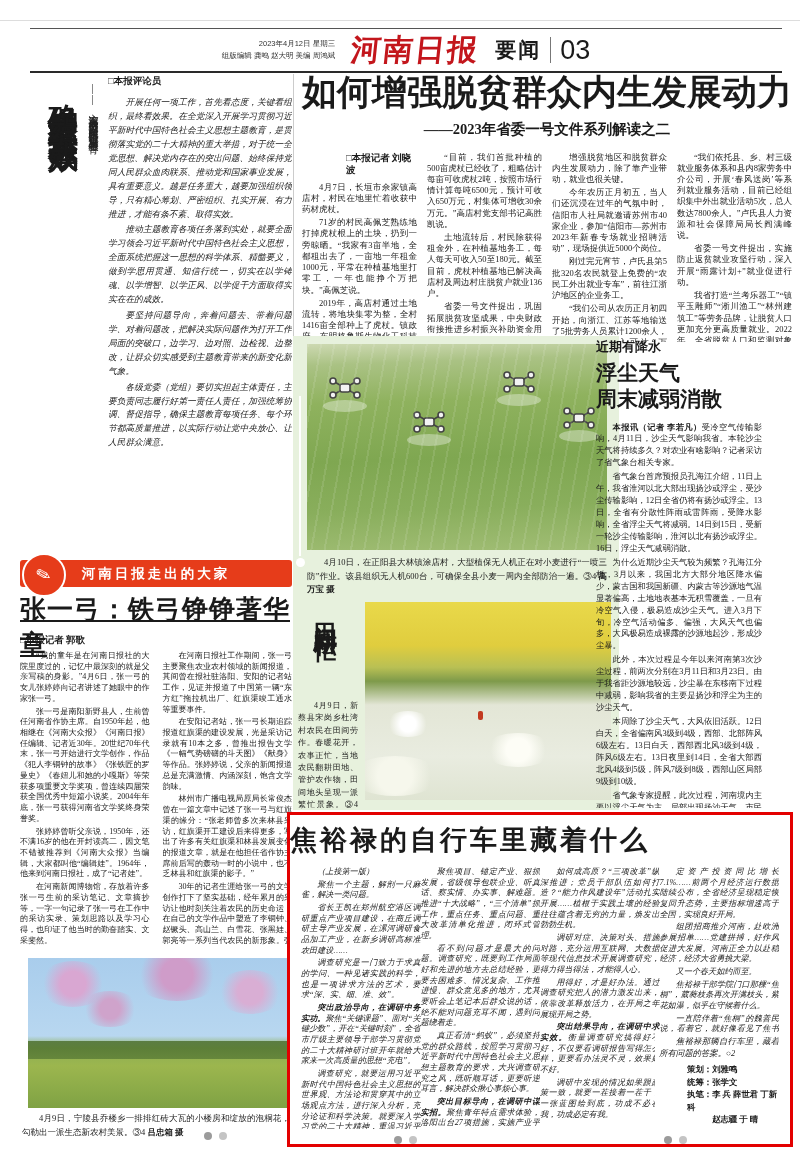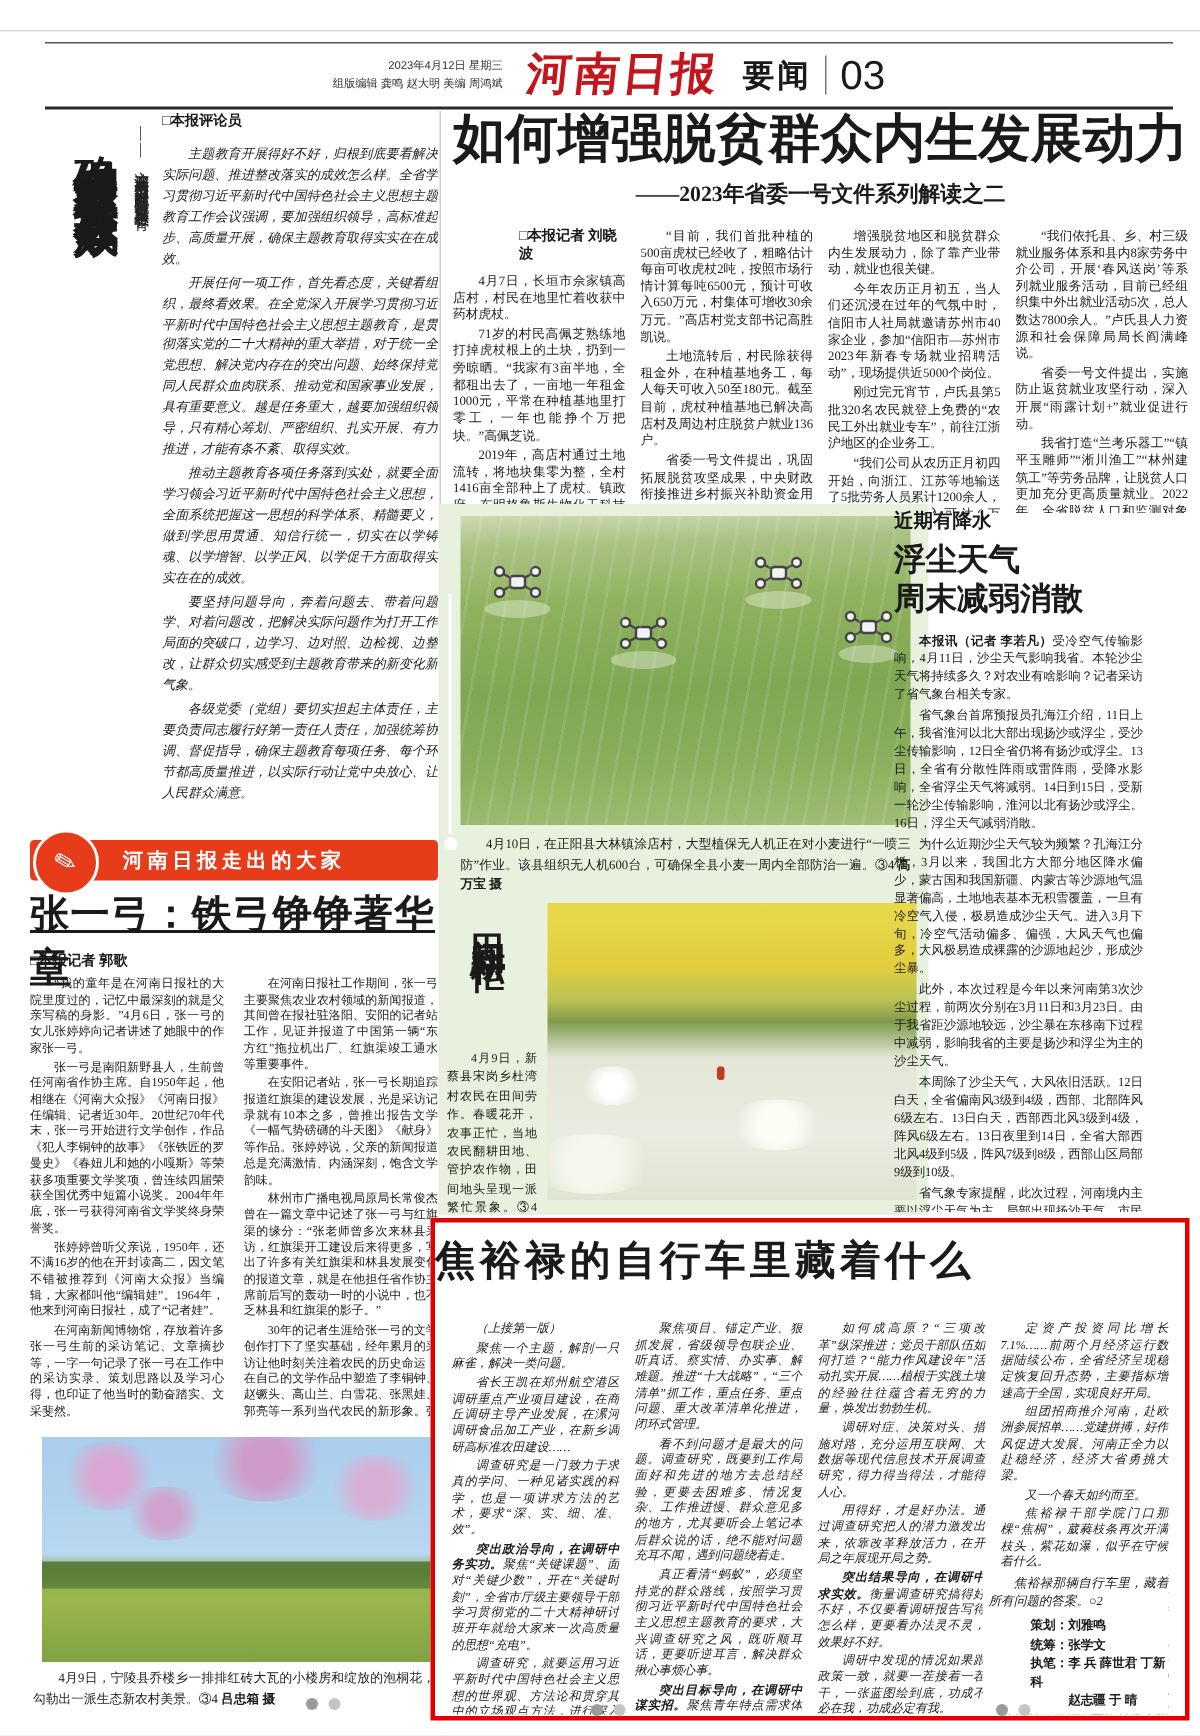--- a/index.html
+++ b/index.html
@@ -71,21 +71,21 @@
        border:2px solid #fff;display:flex;align-items:center;justify-content:center;}
   .pen span{color:#fff;font-size:18px;transform:rotate(-15deg);}
   .m-h1{position:absolute;left:20px;top:592px;width:272px;font-size:26px;font-weight:900;letter-spacing:1px;text-decoration:underline;}
   .m-byline{position:absolute;left:20px;top:634px;font-weight:700;font-size:9.5px;}
   .m-body{position:absolute;left:20px;top:651px;width:272px;height:305px;overflow:hidden;
           column-count:2;column-gap:13px;font-size:8px;line-height:1.34;}
   
   .redbox{position:absolute;left:287px;top:812px;width:506px;height:335px;border:3px solid #e30000;
           background:#fff;box-sizing:border-box;}
   .rb-h1{font-size:27px;font-weight:900;text-align:left;letter-spacing:3px;margin-top:7px;}
-  .rb-cols{display:flex;gap:10px;margin:23px 11px 0 11px;height:262px;overflow:hidden;position:relative;}
+  .rb-cols{display:flex;margin:9px 11px 0 11px;height:262px;overflow:hidden;position:relative;}
   .rb-col{flex:1;font-size:8.1px;line-height:1.32;font-style:italic;overflow:hidden;}
   .rb-credits{position:absolute;right:0;bottom:0;width:120px;background:#fff;padding:3px 0 2px 4px;
               font-style:italic;font-size:8.4px;line-height:1.5;}
   .rb-credits .ending{text-indent:2em;margin-bottom:3px;}
   .rb-credits div{font-weight:700;font-style:normal;padding-left:14px;}
   
   .dots{position:absolute;display:flex;gap:7px;}
   .dots i{width:8px;height:8px;border-radius:50%;display:block;}
   .d1{background:#9b9b9b;} .d2{background:#c4c4c4;}
   svg{display:block;}
@@ -107,21 +107,20 @@
       <span class="m-pageno">03</span>
     </div>
   </div>
 
   <div class="editorial">
     <div class="ed-vtitle">确保主题教育取得实实在在成效</div>
     <div class="ed-vsub">——六论深入开展学习贯彻习近平新时代中国特色社会主义思想主题教育</div>
     <div class="ed-text">
       <div class="byline">□本报评论员</div>
       <div>
-          <p>主题教育开展得好不好，归根到底要看解决实际问题、推进整改落实的成效怎么样。全省学习贯彻习近平新时代中国特色社会主义思想主题教育工作会议强调，要加强组织领导，高标准起步、高质量开展，确保主题教育取得实实在在成效。</p>
           <p>开展任何一项工作，首先看态度，关键看组织，最终看效果。在全党深入开展学习贯彻习近平新时代中国特色社会主义思想主题教育，是贯彻落实党的二十大精神的重大举措，对于统一全党思想、解决党内存在的突出问题、始终保持党同人民群众血肉联系、推动党和国家事业发展，具有重要意义。越是任务重大，越要加强组织领导，只有精心筹划、严密组织、扎实开展、有力推进，才能有条不紊、取得实效。</p>
           <p>推动主题教育各项任务落到实处，就要全面学习领会习近平新时代中国特色社会主义思想，全面系统把握这一思想的科学体系、精髓要义，做到学思用贯通、知信行统一，切实在以学铸魂、以学增智、以学正风、以学促干方面取得实实在在的成效。</p>
           <p>要坚持问题导向，奔着问题去、带着问题学、对着问题改，把解决实际问题作为打开工作局面的突破口，边学习、边对照、边检视、边整改，让群众切实感受到主题教育带来的新变化新气象。</p>
           <p>各级党委（党组）要切实担起主体责任，主要负责同志履行好第一责任人责任，加强统筹协调、督促指导，确保主题教育每项任务、每个环节都高质量推进，以实际行动让党中央放心、让人民群众满意。</p>
         </div>
     </div>
   </div>
 
   <div class="vrule" style="left:293px;top:74px;height:736px;"></div>
 

